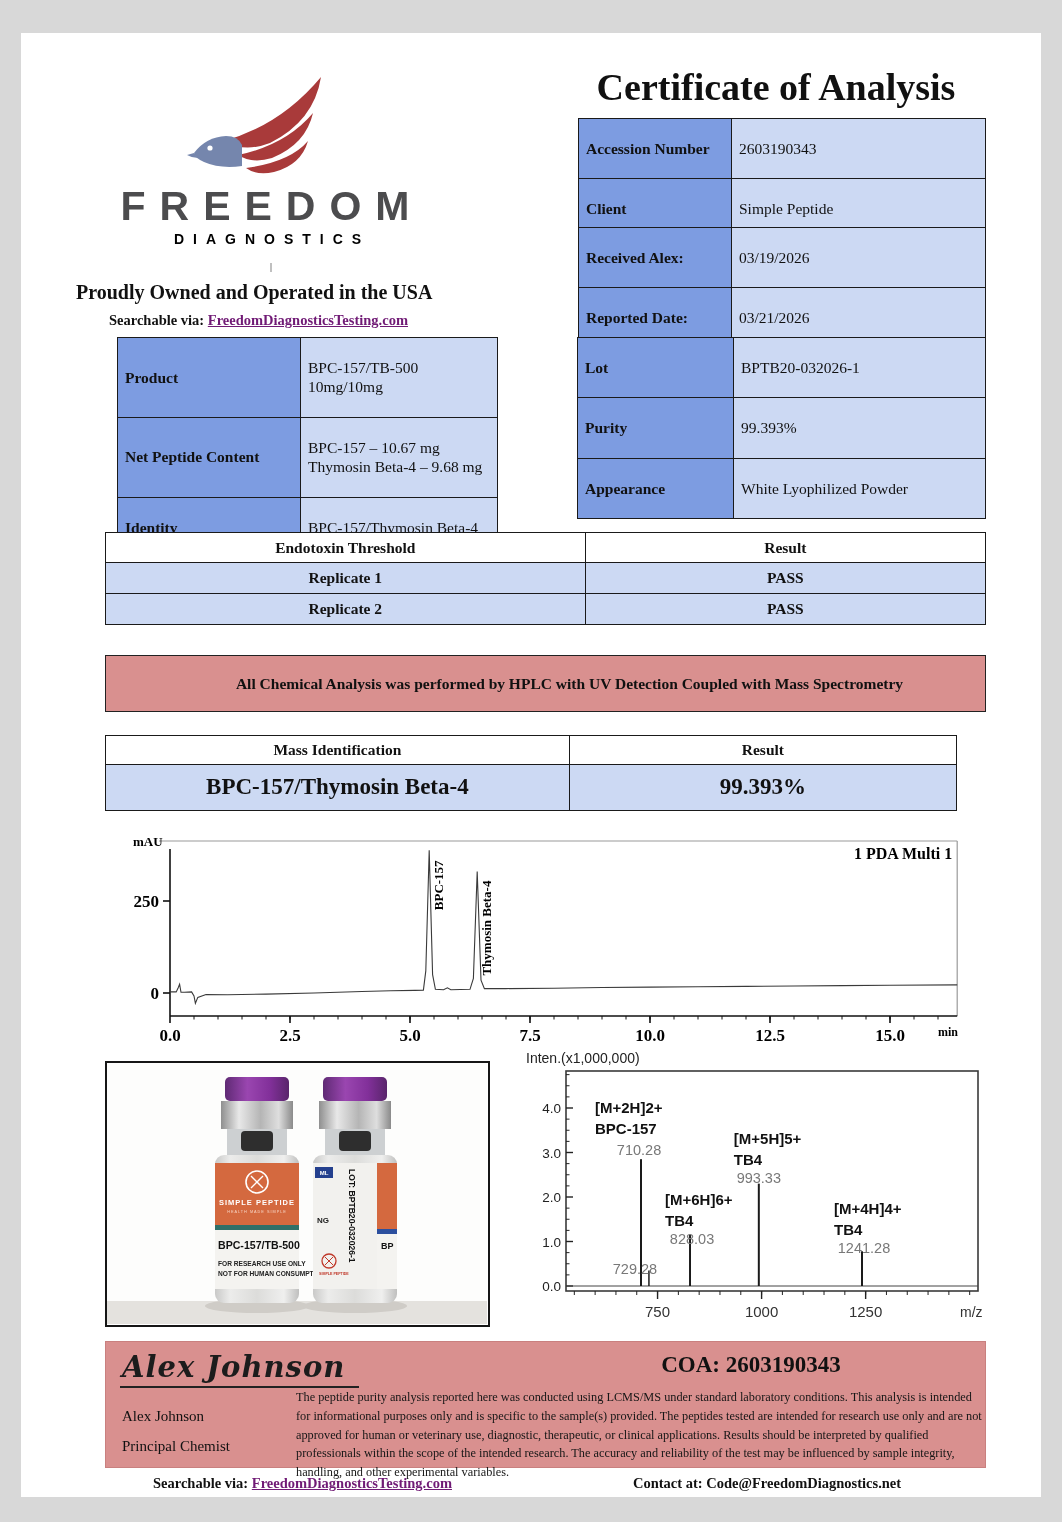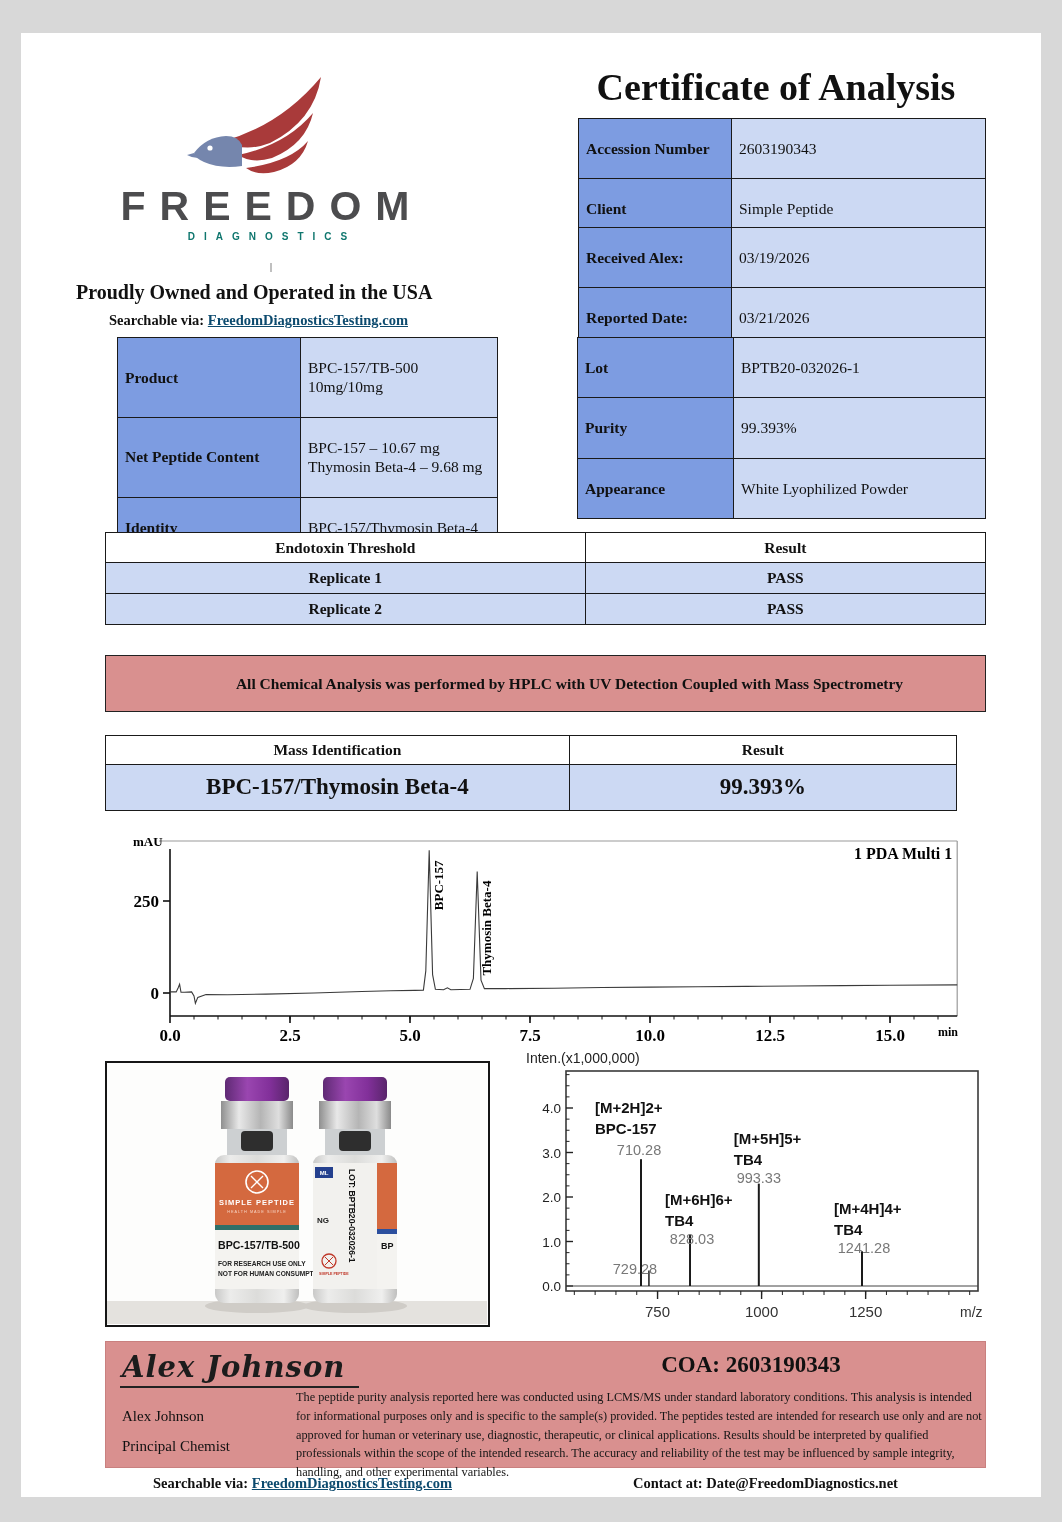--- a/index.html
+++ b/index.html
@@ -17,26 +17,26 @@
 
   
   .brand{
     left:60px;top:150px;width:382px;text-align:center;
     font-family:"Liberation Sans",sans-serif;font-weight:bold;
     font-size:41px;letter-spacing:14px;color:#4c4c4e;
   }
   .brand-sub{
     left:60px;top:198px;width:382px;text-align:center;
     font-family:"Liberation Sans",sans-serif;font-weight:bold;
-    font-size:10px;letter-spacing:9px;color:#0f766e;
+    font-size:14px;letter-spacing:9px;color:#000000;
   }
   .sep-tick{left:249px;top:230px;width:2px;height:9px;background:#c0c0c0;}
   .tagline{left:55px;top:248px;width:395px;text-align:left;font-weight:bold;font-size:20px;}
   .search-top{left:88px;top:279px;font-weight:bold;font-size:14.5px;}
-  a.doc-link{color:#0c4a6e;text-decoration:underline;font-weight:bold;}
+  a.doc-link{color:#701a75;text-decoration:underline;font-weight:bold;}
 
   .coa-title{
     left:545px;top:32px;width:420px;text-align:center;
     font-weight:bold;font-size:38px;
   }
 
   
   table.doc{border-collapse:collapse;table-layout:fixed;width:100%;}
   table.doc td{
     border:1.6px solid #1a1a1a;padding:20px 7px;
@@ -463,15 +463,15 @@
     <div class="sig-name">Alex Johnson</div>
     <div class="sig-role">Principal Chemist</div>
     <div class="sig-coa">COA: 2603190343</div>
     <div class="sig-disc">The peptide purity analysis reported here was conducted using LCMS/MS under standard laboratory conditions. This analysis is intended for informational purposes only and is specific to the sample(s) provided. The peptides tested are intended for research use only and are not approved for human or veterinary use, diagnostic, therapeutic, or clinical applications. Results should be interpreted by qualified professionals within the scope of the intended research. The accuracy and reliability of the test may be influenced by sample integrity, handling, and other experimental variables.</div>
   </div>
 
   <div class="abs footer-left">
     <span>Searchable via:</span>
     <a class="doc-link" href="#">FreedomDiagnosticsTesting.com</a>
   </div>
-  <div class="abs footer-right">Contact at: Date@FreedomDiagnostics.net</div>
+  <div class="abs footer-right">Contact at: Code@FreedomDiagnostics.net</div>
 
 </div>
 
 </body></html>

